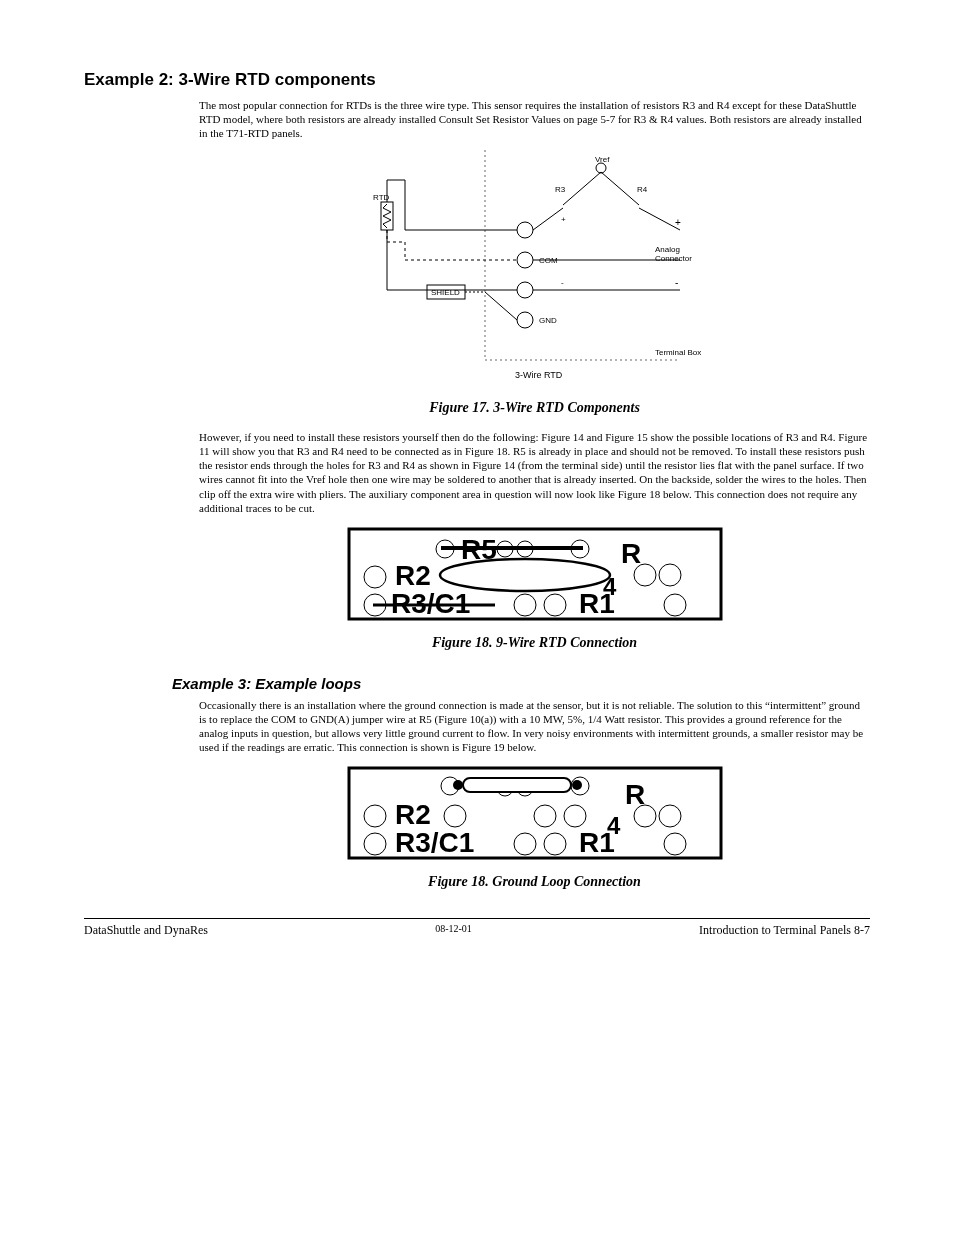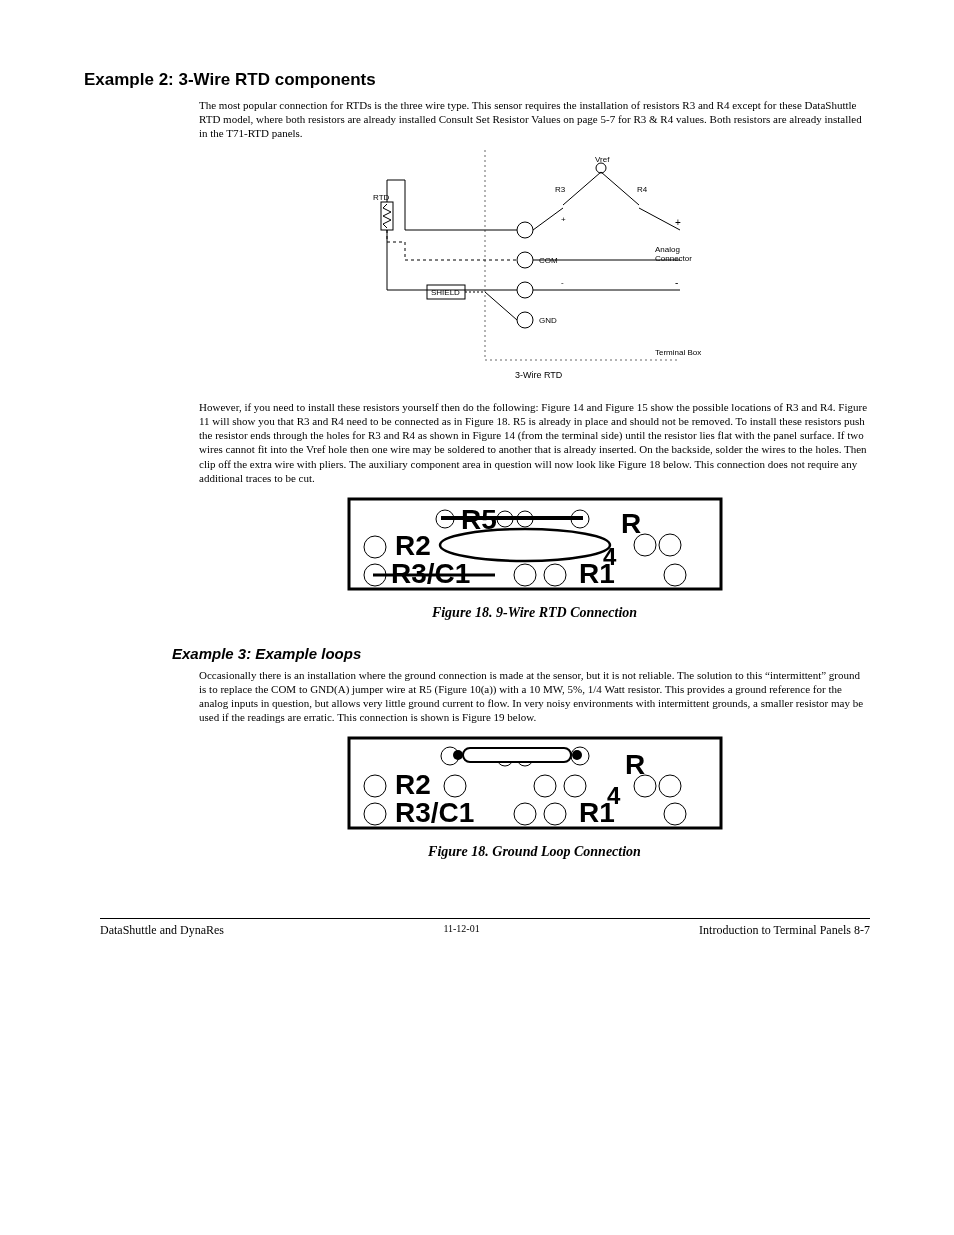--- a/index.html
+++ b/index.html
@@ -42,21 +42,21 @@
   .fig-caption {
     font-family: "Times New Roman", Times, serif;
     font-weight: bold;
     font-style: italic;
     font-size: 14px;
     text-align: center;
     margin: 6px 0 14px 115px;
   }
   .footer {
     position: absolute;
-    left: 100px;
+    left: 84px;
     right: 84px;
     bottom: 42px;
     border-top: 1px solid #000;
     padding-top: 4px;
     font-size: 12px;
     display: flex;
     justify-content: space-between;
   }
   .footer .mid { text-align: center; flex: 1; font-size: 10px; }
   svg text { font-family: Arial, Helvetica, sans-serif; }
@@ -116,20 +116,21 @@
       <polyline points="42,80 42,140 172,140" stroke="#000" fill="none"></polyline>
 
       <rect x="82" y="135" width="38" height="14" stroke="#000" fill="none"></rect>
       <text x="86" y="145" font-size="8">SHIELD</text>
       <line x1="120" y1="142" x2="140" y2="142" stroke="#000" stroke-dasharray="2 2"></line>
       <line x1="140" y1="142" x2="172" y2="170" stroke="#000"></line>
 
       <text x="170" y="228" font-size="9">3-Wire RTD</text>
     </svg>
   </div>
+  <div class="fig-caption">Figure 17.   3-Wire RTD Components</div>
 
   <p class="para">However, if you need to install these resistors yourself then do the following: Figure 14 and Figure 15 show the possible locations of R3 and R4. Figure 11 will show you that R3 and R4 need to be connected as in Figure 18. R5 is already in place and should not be removed. To install these resistors push the resistor ends through the holes for R3 and R4 as shown in Figure 14 (from the terminal side) until the resistor lies flat with the panel surface. If two wires cannot fit into the Vref hole then one wire may be soldered to another that is already inserted. On the backside, solder the wires to the holes. Then clip off the extra wire with pliers. The auxiliary component area in question will now look like Figure 18 below. This connection does not require any additional traces to be cut.</p>
 
   <div class="fig-wrap">
     <svg width="380" height="100" viewBox="0 0 380 100">
       <rect x="4" y="4" width="372" height="90" stroke="#000" stroke-width="3" fill="none"></rect>
 
       <circle cx="100" cy="24" r="9" stroke="#000" fill="none"></circle>
       <circle cx="160" cy="24" r="8" stroke="#000" fill="none"></circle>
       <circle cx="180" cy="24" r="8" stroke="#000" fill="none"></circle>
@@ -192,17 +193,17 @@
       <circle cx="180" cy="80" r="11" stroke="#000" fill="none"></circle>
       <circle cx="210" cy="80" r="11" stroke="#000" fill="none"></circle>
       <text x="234" y="88" font-size="28" font-weight="bold" font-family="Arial">R1</text>
       <circle cx="330" cy="80" r="11" stroke="#000" fill="none"></circle>
     </svg>
   </div>
   <div class="fig-caption">Figure 18.   Ground Loop Connection</div>
 
   <div class="footer">
     <span>DataShuttle and DynaRes</span>
-    <span class="mid">11-12-01</span>
+    <span class="mid">08-12-01</span>
     <span>Introduction to Terminal Panels   8-7</span>
   </div>
 
 </div>
 
 </body></html>

